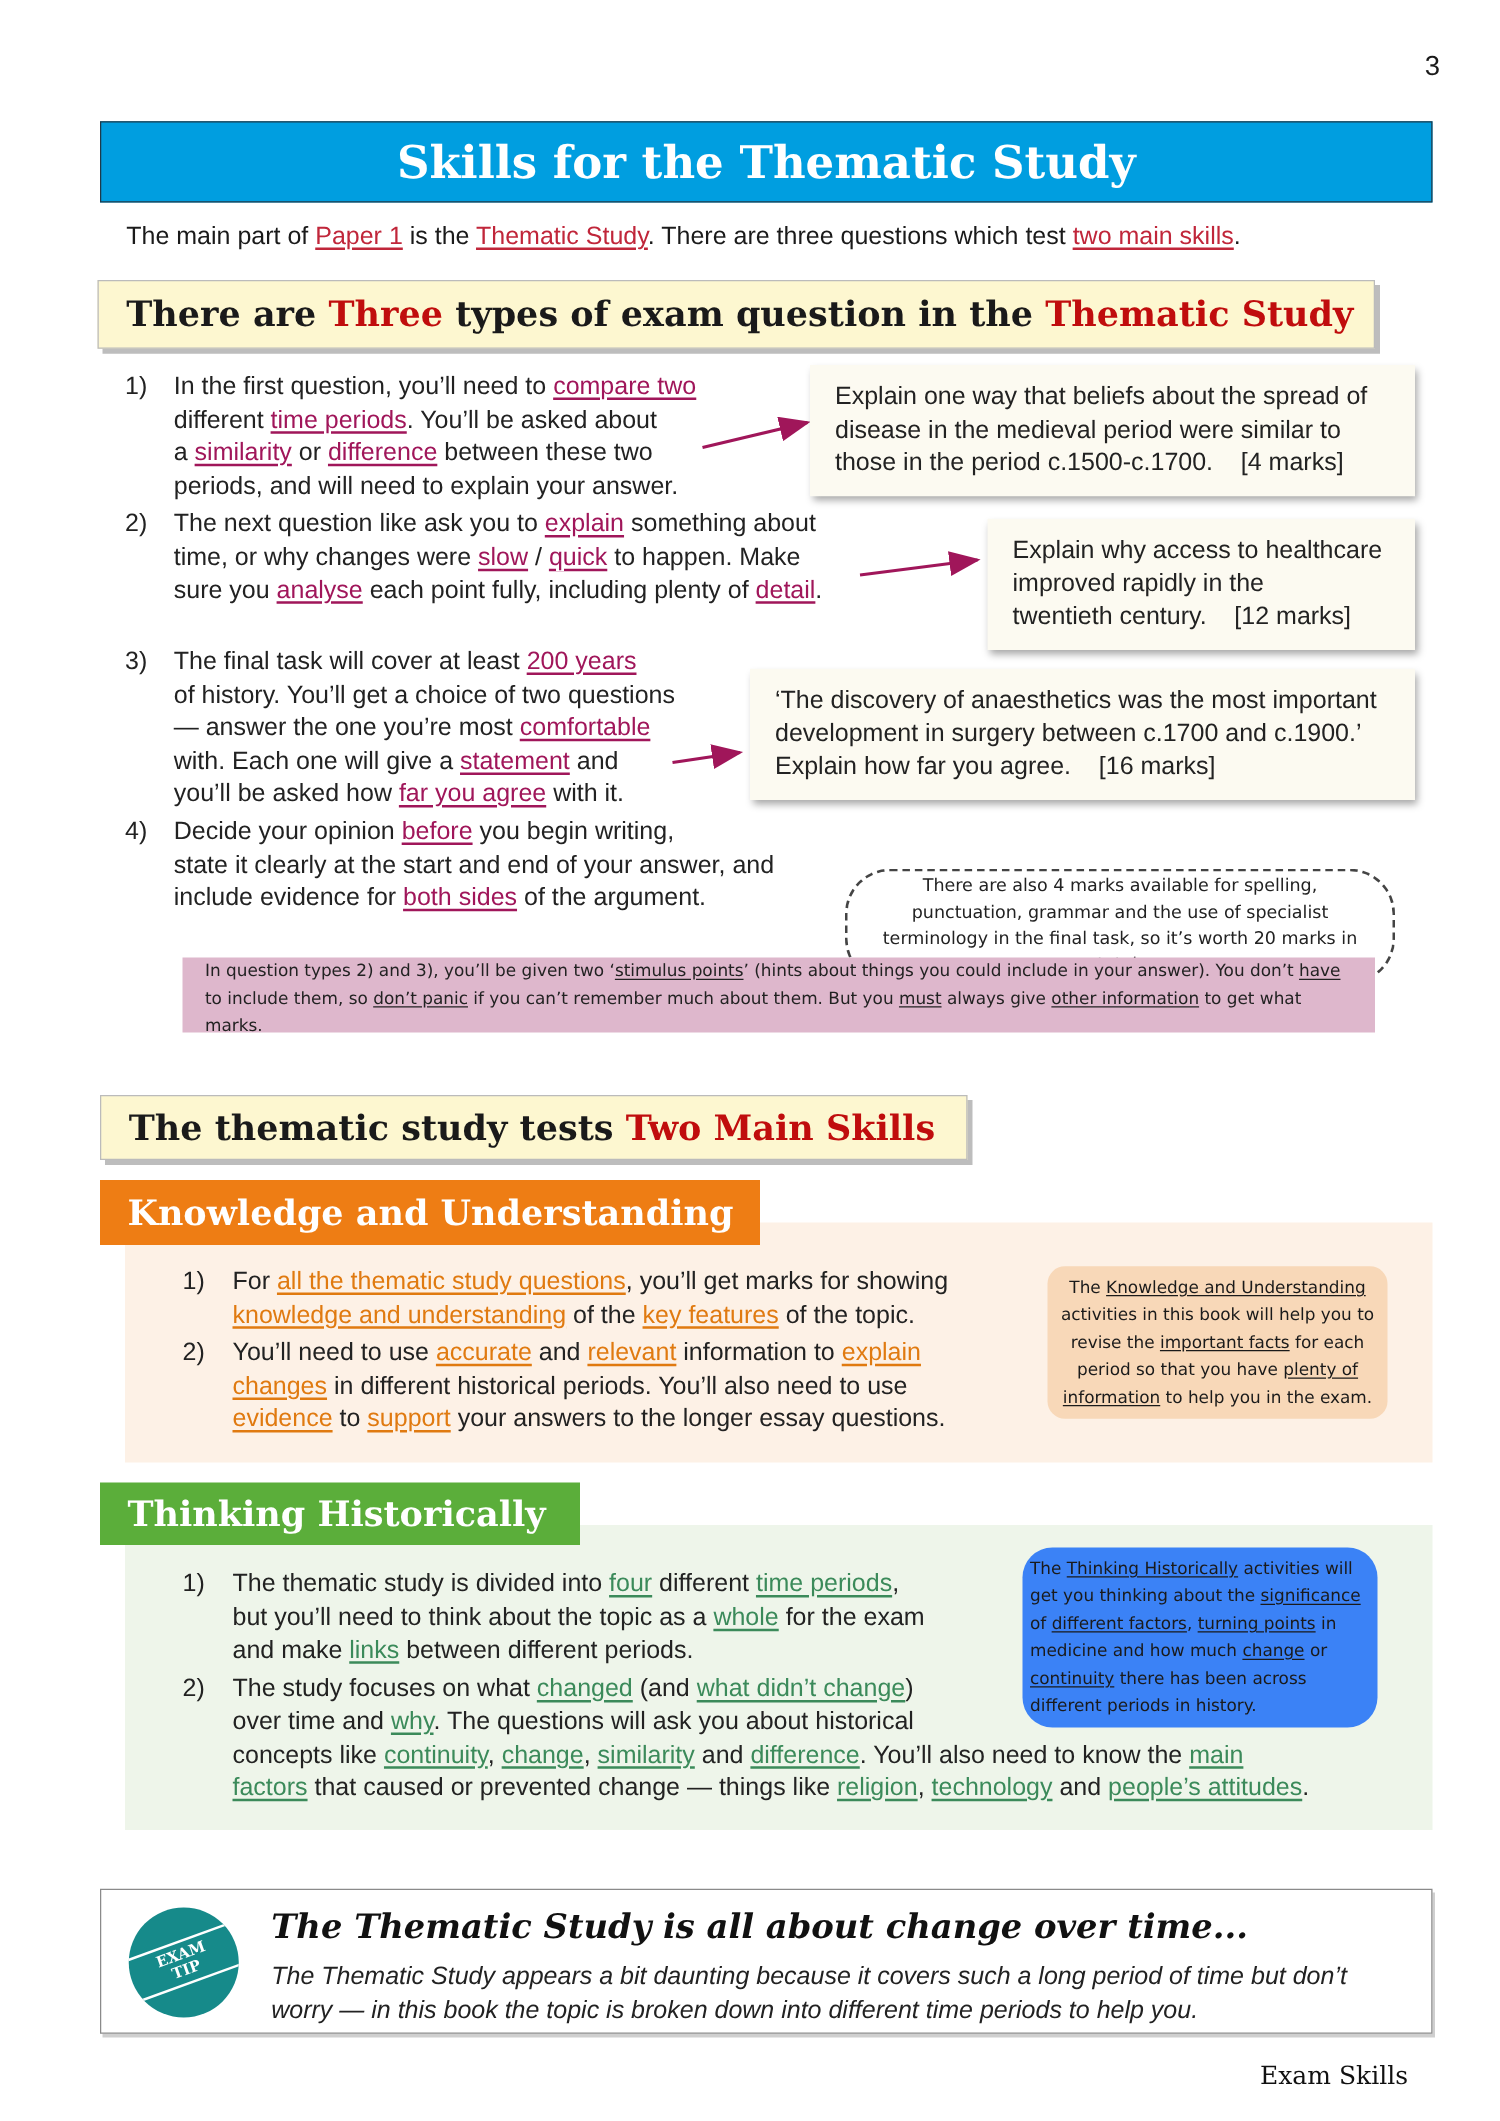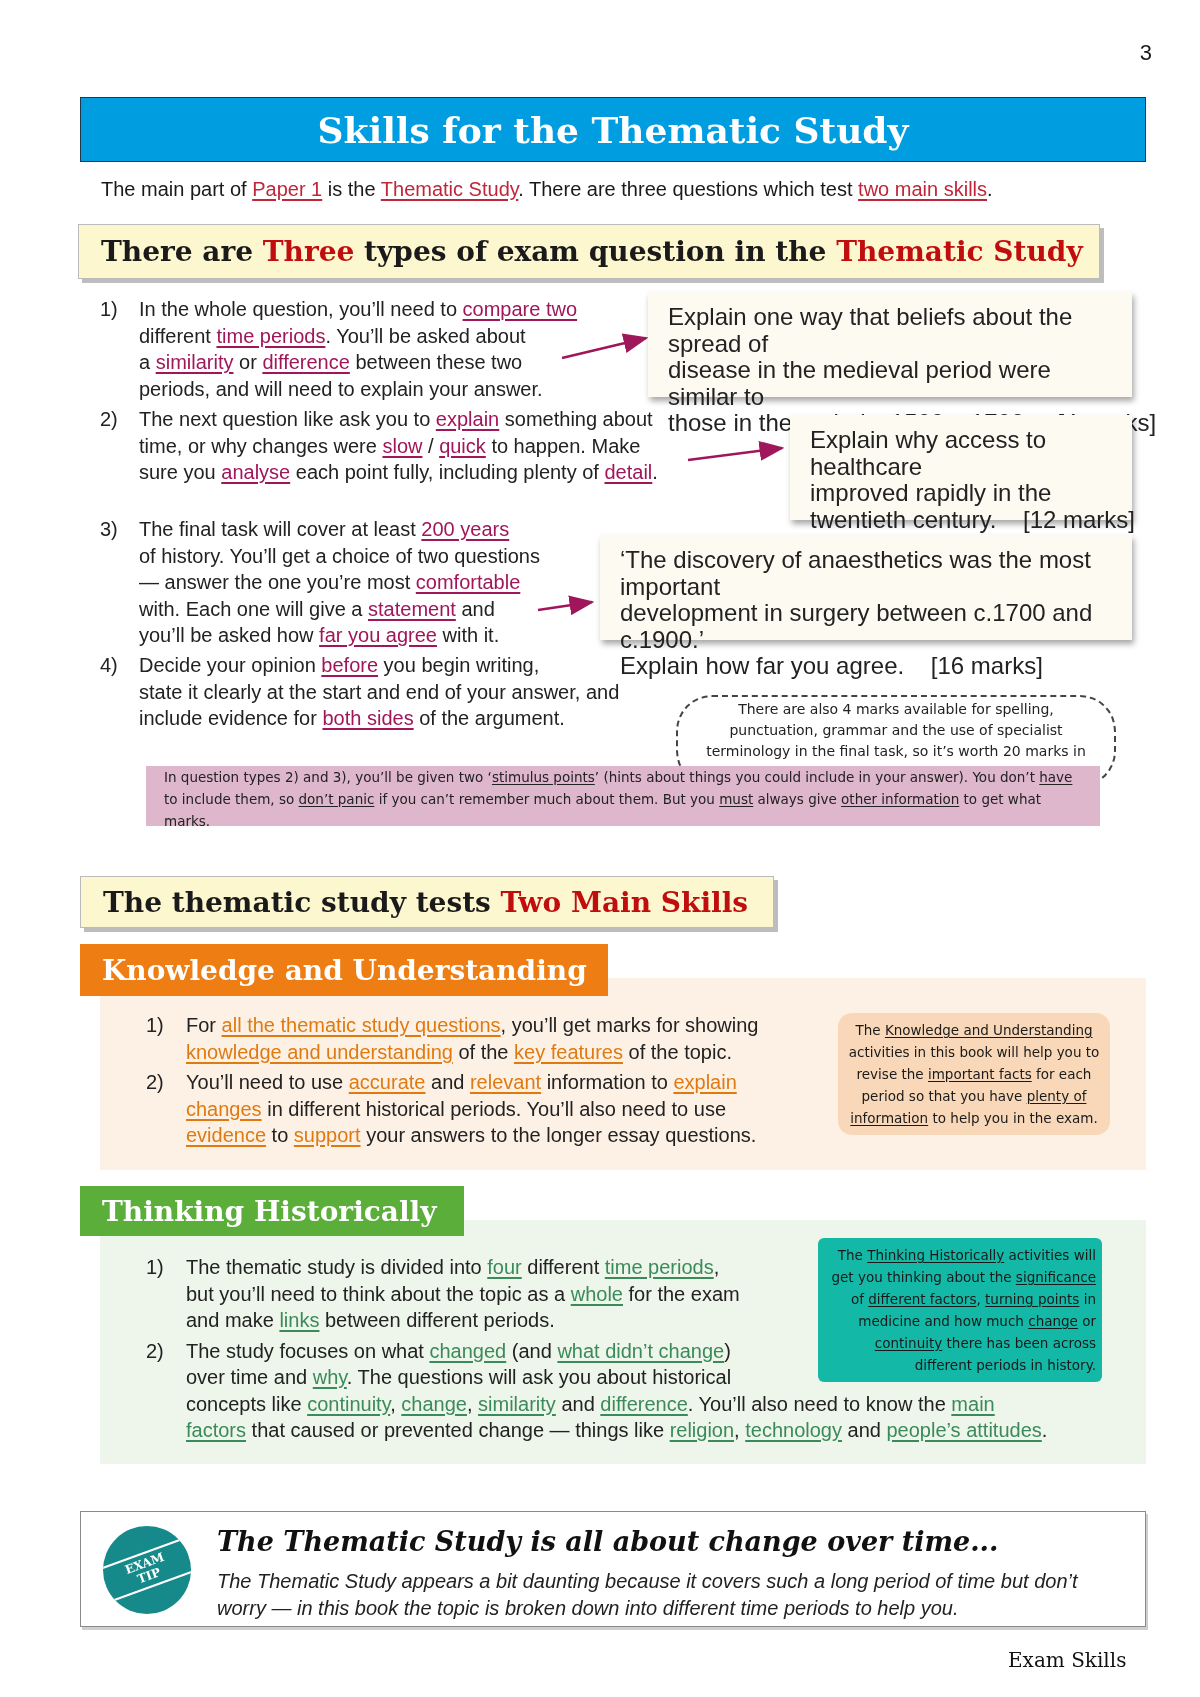--- a/index.html
+++ b/index.html
@@ -18,37 +18,37 @@
   #title-bar { left: 80px; top: 97px; width: 1066px; height: 65px; background: #009ee0; border: 1.5px solid #1e3a4a; display: flex; align-items: center; justify-content: center; }
   #title-bar span { color: #fff; font-size: 36px; }
   #intro { left: 101px; top: 178px; font-size: 20px; font-family: "Liberation Sans", sans-serif; }
 
   .banner { background: #fdf7d0; border: 1px solid #bbb; box-shadow: 4px 4px 0 #bdbdbd; display: flex; align-items: center; padding-left: 22px; }
   .banner span { font-size: 28px; }
   #banner-types { left: 78px; top: 224px; width: 1022px; height: 55px; }
   #banner-skills { left: 80px; top: 876px; width: 694px; height: 52px; }
   .qitem { position: absolute; display: flex; }
   .qnum { width: 39px; flex: none; }
-  .callout { background: #fcfaf1; box-shadow: 2px 4px 6px rgba(0,0,0,0.35); padding: 12px 20px; font-family: "Liberation Sans", sans-serif; font-size: 24px; line-height: 26.5px; color: #222; }
+  .callout { background: #fcfaf1; box-shadow: 2px 4px 6px rgba(0,0,0,0.35); padding: 12px 20px; font-family: "Liberation Sans", sans-serif; font-size: 20px; line-height: 26.5px; color: #222; }
   #callout-1 { left: 648px; top: 292px; width: 484px; height: 105px; }
   #callout-2 { left: 790px; top: 415px; width: 342px; height: 105px; }
   #callout-3 { left: 600px; top: 535px; width: 532px; height: 105px; }
 
   #spag-note { left: 676px; top: 656px; width: 440px; height: 92px; border-radius: 36px; border: 2px dashed #444; display: flex; align-items: center; justify-content: center; text-align: center; font-family: "DejaVu Sans", sans-serif; font-size: 14px; line-height: 21px; color: #222; padding: 0 20px; margin-top: 39px; }
   #stimulus-note { left: 146px; top: 766px; width: 954px; height: 60px; background: #deb7cc; display: flex; flex-direction: column; justify-content: space-between; padding: 0 18px; font-family: "DejaVu Sans", sans-serif; font-size: 13.5px; line-height: 22px; color: #222; }
 
   .section-head { display: flex; align-items: center; padding-left: 22px; }
   .section-head span { color: #fff; font-size: 28px; }
   #ku-head { left: 80px; top: 944px; width: 528px; height: 52px; background: #ee7d14; }
   #ku-panel { left: 100px; top: 978px; width: 1046px; height: 192px; background: #fdf1e6; }
   #ku-tip { left: 838px; top: 1013px; width: 272px; height: 122px; background: #f8d8b8; border-radius: 14px; display: flex; align-items: center; justify-content: center; text-align: center; font-family: "DejaVu Sans", sans-serif; font-size: 13.5px; line-height: 22px; padding: 0 8px; }
 
   #th-head { left: 80px; top: 1186px; width: 384px; height: 50px; background: #5bae3a; }
   #th-panel { left: 100px; top: 1220px; width: 1046px; height: 244px; background: #eef5ea; }
-  #th-tip { left: 818px; top: 1238px; width: 284px; height: 144px; background: #14b8a6; border-radius: 6px; display: flex; align-items: center; justify-content: center; text-align: right; font-family: "DejaVu Sans", sans-serif; font-size: 13.5px; line-height: 22px; padding: 0 6px; }
+  #th-tip { left: 818px; top: 1238px; width: 284px; height: 144px; background: #3b82f6; border-radius: 24px; display: flex; align-items: center; justify-content: center; text-align: left; font-family: "DejaVu Sans", sans-serif; font-size: 13.5px; line-height: 22px; padding: 0 6px; }
 
   #exam-tip-box { left: 80px; top: 1511px; width: 1066px; height: 116px; border: 1.5px solid #8a8a8a; box-shadow: 2px 3px 0 #cfcfcf; background: #fff; }
   #exam-tip-badge { left: 22px; top: 14px; width: 88px; height: 88px; border-radius: 50%; background: #168a8a; overflow: hidden; }
   #exam-tip-badge .band { position: absolute; left: -12px; top: 26px; width: 112px; height: 36px; border-top: 2px solid #fff; border-bottom: 2px solid #fff; transform: rotate(-20deg); display: flex; flex-direction: column; align-items: center; justify-content: center; color: #fff; font-family: "DejaVu Serif", serif; font-weight: bold; font-size: 12px; line-height: 13px; }
   #exam-tip-heading { left: 136px; top: 14px; font-family: "DejaVu Serif", serif; font-weight: bold; font-style: italic; font-size: 27px; color: #111; }
   #exam-tip-text { left: 136px; top: 56px; width: 910px; font-family: "Liberation Sans", sans-serif; font-style: italic; font-size: 20px; line-height: 27px; color: #222; }
 
   #footer { left: 1008px; top: 1648px; font-family: "DejaVu Serif", serif; font-size: 20px; color: #111; }
   .arrow { position: absolute; }
 </style>
@@ -66,21 +66,21 @@
 </div>
 
 <div id="banner-types" class="abs banner">
   <span class="slab"><span>There are </span><span class="red">Three</span><span> types of exam question in the </span><span class="red">Thematic Study</span></span>
 </div>
 
 <div class="abs body-text" style="left:100px; top:296px; width:600px; height:450px;">
   <div class="qitem" style="top:0;">
     <span class="qnum">1)</span>
     <div>
-      <div><span>In the whole question, you’ll need to </span><span class="u-mag">compare two</span></div>
+      <div><span>In the first question, you’ll need to </span><span class="u-mag">compare two</span></div>
       <div><span>different </span><span class="u-mag">time periods</span><span>.  You’ll be asked about</span></div>
       <div><span>a </span><span class="u-mag">similarity</span><span> or </span><span class="u-mag">difference</span><span> between these two</span></div>
       <div>periods, and will need to explain your answer.</div>
     </div>
   </div>
   <div class="qitem" style="top:110px;">
     <span class="qnum">2)</span>
     <div>
       <div><span>The next question like ask you to </span><span class="u-mag">explain</span><span> something about</span></div>
       <div><span>time, or why changes were </span><span class="u-mag">slow</span><span> / </span><span class="u-mag">quick</span><span> to happen.  Make</span></div>

